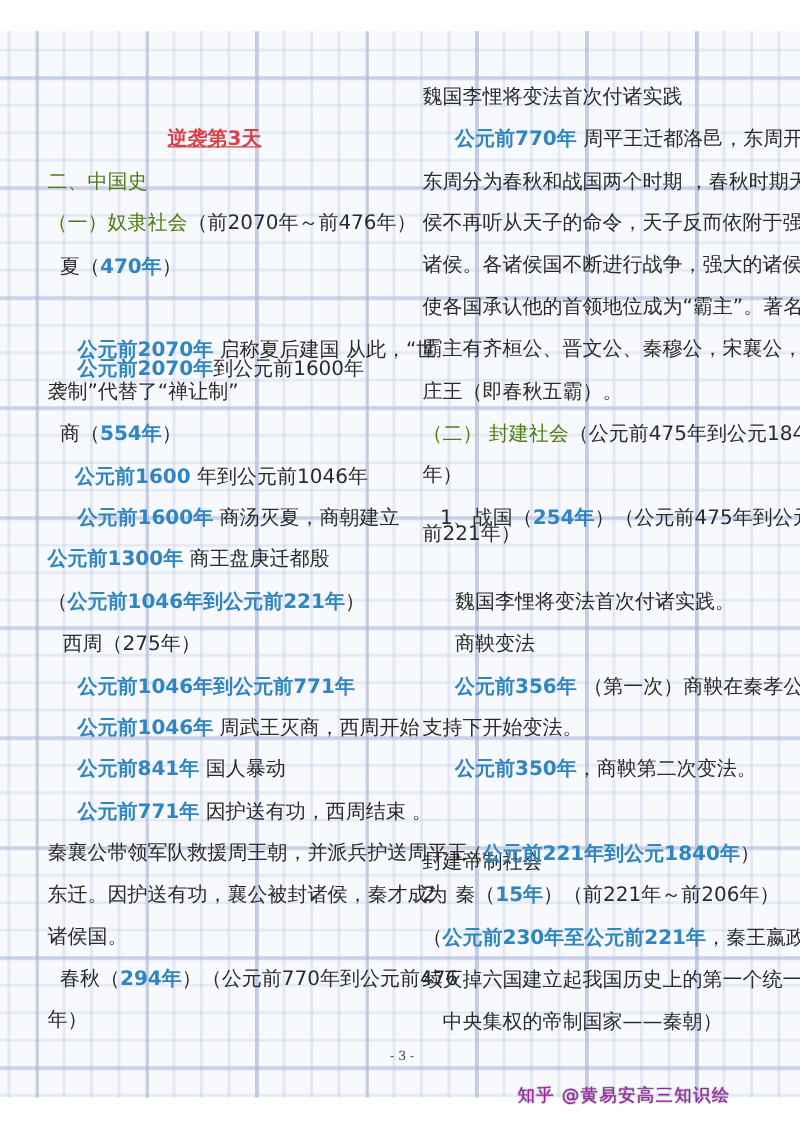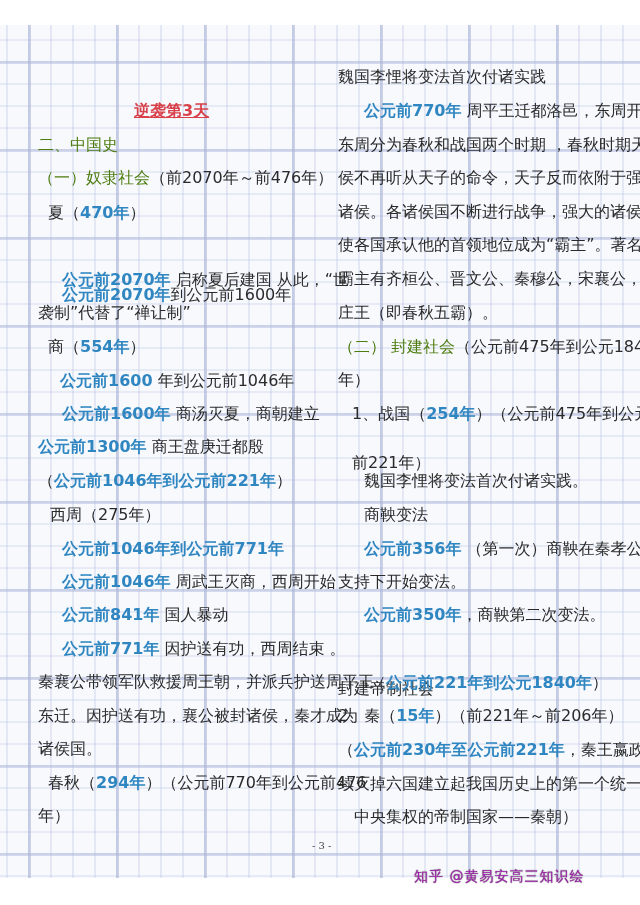--- a/index.html
+++ b/index.html
@@ -63,21 +63,21 @@
   <div class="line" style="left:364px;top:101px;"><span class="blue">公元前770年</span> <span>周平王迁都洛邑，东周开始，</span></div>
   <div class="line" style="left:338px;top:135px;">东周分为春秋和战国两个时期 ，春秋时期天诸</div>
   <div class="line" style="left:338px;top:168px;">侯不再听从天子的命令，天子反而依附于强大的</div>
   <div class="line" style="left:338px;top:202px;">诸侯。各诸侯国不断进行战争，强大的诸侯迫</div>
   <div class="line" style="left:338px;top:235px;">使各国承认他的首领地位成为“霸主”。著名的</div>
   <div class="line" style="left:338px;top:269px;">霸主有齐桓公、晋文公、秦穆公，宋襄公，楚</div>
   <div class="line" style="left:338px;top:303px;">庄王（即春秋五霸）。</div>
   <div class="line" style="left:338px;top:337px;"><span class="red">（二） 封建社会</span><span>（公元前475年到公元1840</span></div>
   <div class="line" style="left:338px;top:370px;">年）</div>
   <div class="line" style="left:352px;top:404px;"><span>1、战国（</span><span class="blue">254年</span><span>）（公元前475年到公元</span></div>
-  <div class="line" style="left:338px;top:453px;padding-left:14px;">前221年）</div>
+  <div class="line" style="left:338px;top:417px;">前221年）</div>
   <div class="line" style="left:364px;top:471px;">魏国李悝将变法首次付诸实践。</div>
   <div class="line" style="left:364px;top:505px;">商鞅变法</div>
   <div class="line" style="left:364px;top:539px;"><span class="blue">公元前356年</span> <span>（第一次）商鞅在秦孝公的</span></div>
   <div class="line" style="left:338px;top:572px;">支持下开始变法。</div>
   <div class="line" style="left:364px;top:605px;"><span class="blue">公元前350年</span><span>，商鞅第二次变法。</span></div>
   <div class="line" style="left:338px;top:639px;margin-top:40px;">封建帝制社会</div>
   <div class="line" style="left:370px;top:673px;"><span>（</span><span class="blue">公元前221年到公元1840年</span><span>）</span></div>
   <div class="line" style="left:338px;top:706px;"><span>2、秦（</span><span class="blue">15年</span><span>）（前221年～前206年）</span></div>
   <div class="line" style="left:338px;top:740px;"><span>（</span><span class="blue">公元前230年至公元前221年</span><span>，秦王嬴政陆</span></div>
   <div class="line" style="left:338px;top:774px;">续灭掉六国建立起我国历史上的第一个统一的</div>

